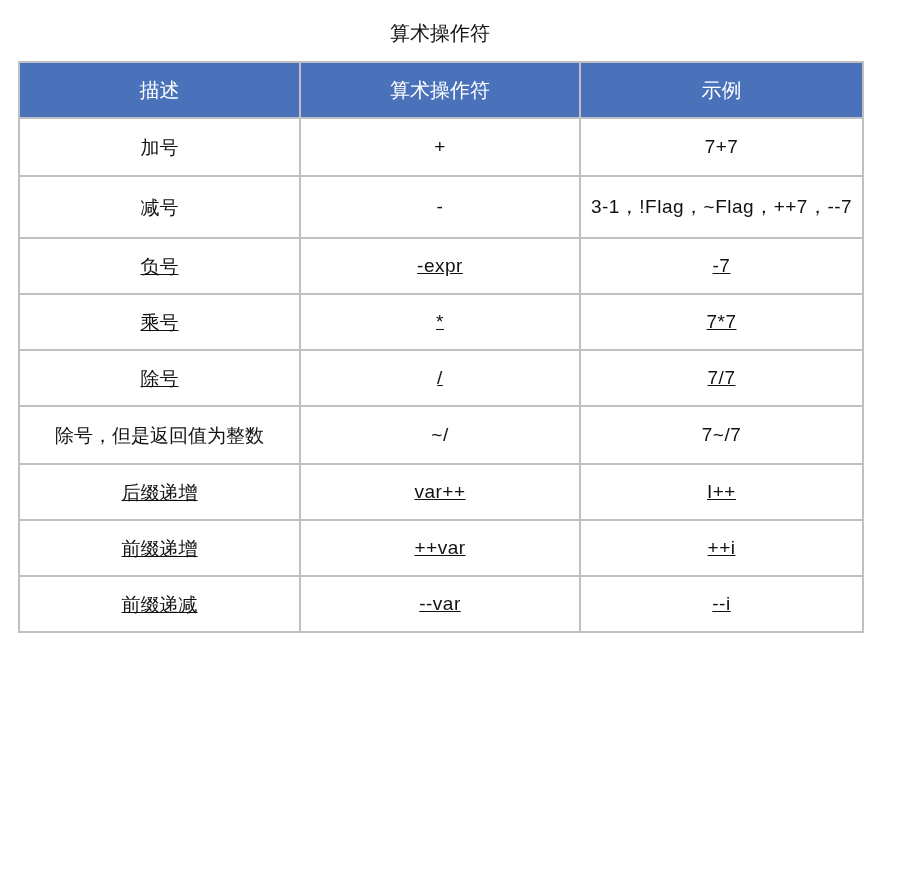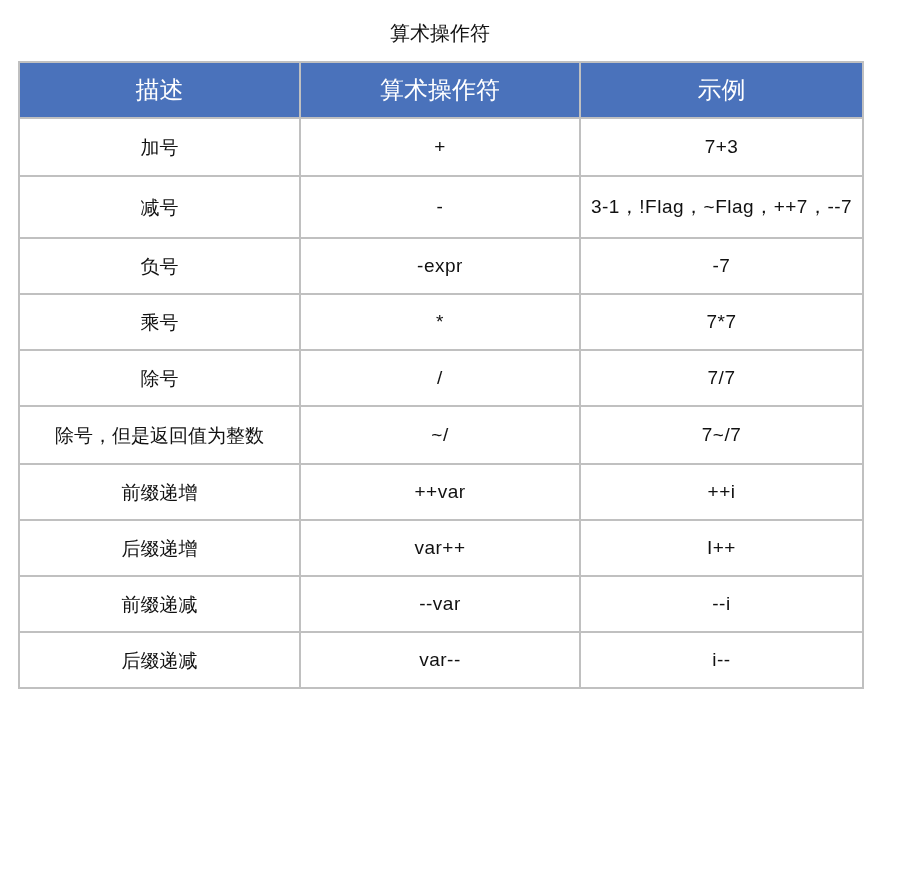--- a/index.html
+++ b/index.html
@@ -40,30 +40,30 @@
       text-align: center;
       vertical-align: middle;
       padding: 0 8px;
       font-size: 19px;
       font-weight: normal;
     }
     table.ops th {
       background: #4a72bb;
       color: #ffffff;
       height: 54px;
-      font-size: 24px;
+      font-size: 20px;
     }
     table.ops td {
       background: #ffffff;
       color: #111111;
       line-height: 28px;
     }
     table.ops tr.r-normal td { height: 56px; }
     table.ops tr.r-tall td { height: 60px; margin-left: 24px; }
-    table.ops tr.r-mid td { height: 54px; }
+    table.ops tr.r-mid td { height: 54px; text-decoration: underline; }
     .mono-ish {
       font-family: "Liberation Sans", "DejaVu Sans", sans-serif;
       letter-spacing: 0.5px;
     }
   </style>
 </head>
 <body>
 
 <div class="caption">算术操作符</div>
 
@@ -77,21 +77,21 @@
     <tr>
       <th>描述</th>
       <th>算术操作符</th>
       <th>示例</th>
     </tr>
   </thead>
   <tbody>
     <tr class="r-normal">
       <td>加号</td>
       <td class="mono-ish">+</td>
-      <td class="mono-ish">7+3</td>
+      <td class="mono-ish">7+7</td>
     </tr>
     <tr class="r-tall">
       <td>减号</td>
       <td class="mono-ish">-</td>
       <td class="mono-ish">3-1，!Flag，~Flag，++7，--7</td>
     </tr>
     <tr class="r-mid">
       <td>负号</td>
       <td class="mono-ish">-expr</td>
       <td class="mono-ish">-7</td>
@@ -105,33 +105,28 @@
       <td>除号</td>
       <td class="mono-ish">/</td>
       <td class="mono-ish">7/7</td>
     </tr>
     <tr class="r-normal">
       <td>除号，但是返回值为整数</td>
       <td class="mono-ish">~/</td>
       <td class="mono-ish">7~/7</td>
     </tr>
     <tr class="r-mid">
+      <td>后缀递增</td>
+      <td class="mono-ish">var++</td>
+      <td class="mono-ish">I++</td>
+    </tr>
+    <tr class="r-mid">
       <td>前缀递增</td>
       <td class="mono-ish">++var</td>
       <td class="mono-ish">++i</td>
-    </tr>
-    <tr class="r-mid">
-      <td>后缀递增</td>
-      <td class="mono-ish">var++</td>
-      <td class="mono-ish">I++</td>
     </tr>
     <tr class="r-mid">
       <td>前缀递减</td>
       <td class="mono-ish">--var</td>
       <td class="mono-ish">--i</td>
     </tr>
-    <tr class="r-mid">
-      <td>后缀递减</td>
-      <td class="mono-ish">var--</td>
-      <td class="mono-ish">i--</td>
-    </tr>
   </tbody>
 </table>
 
 </body></html>

